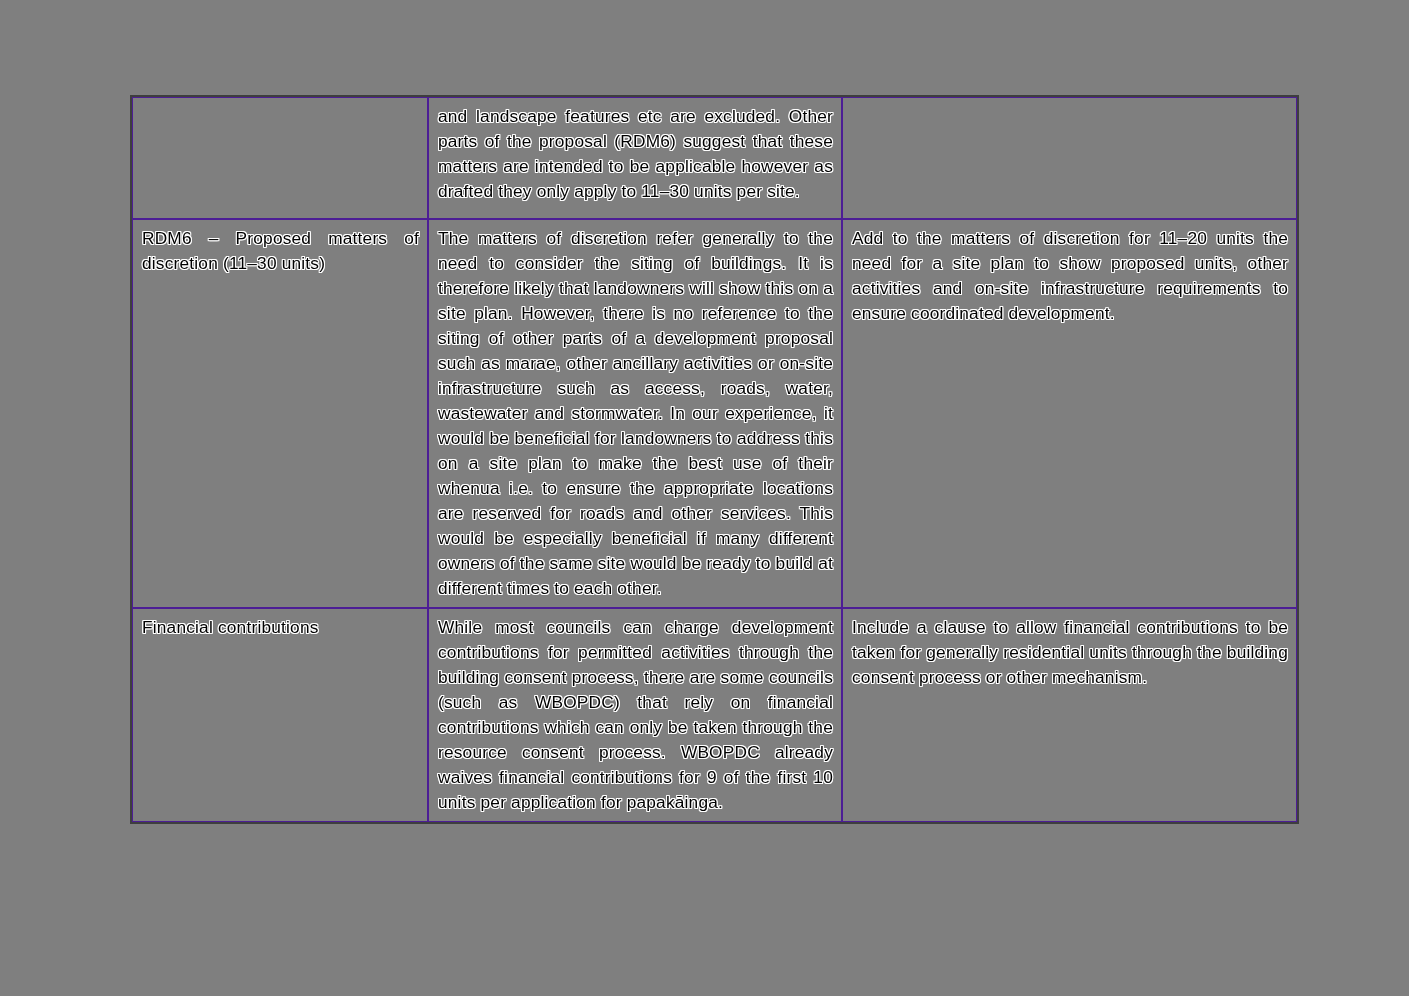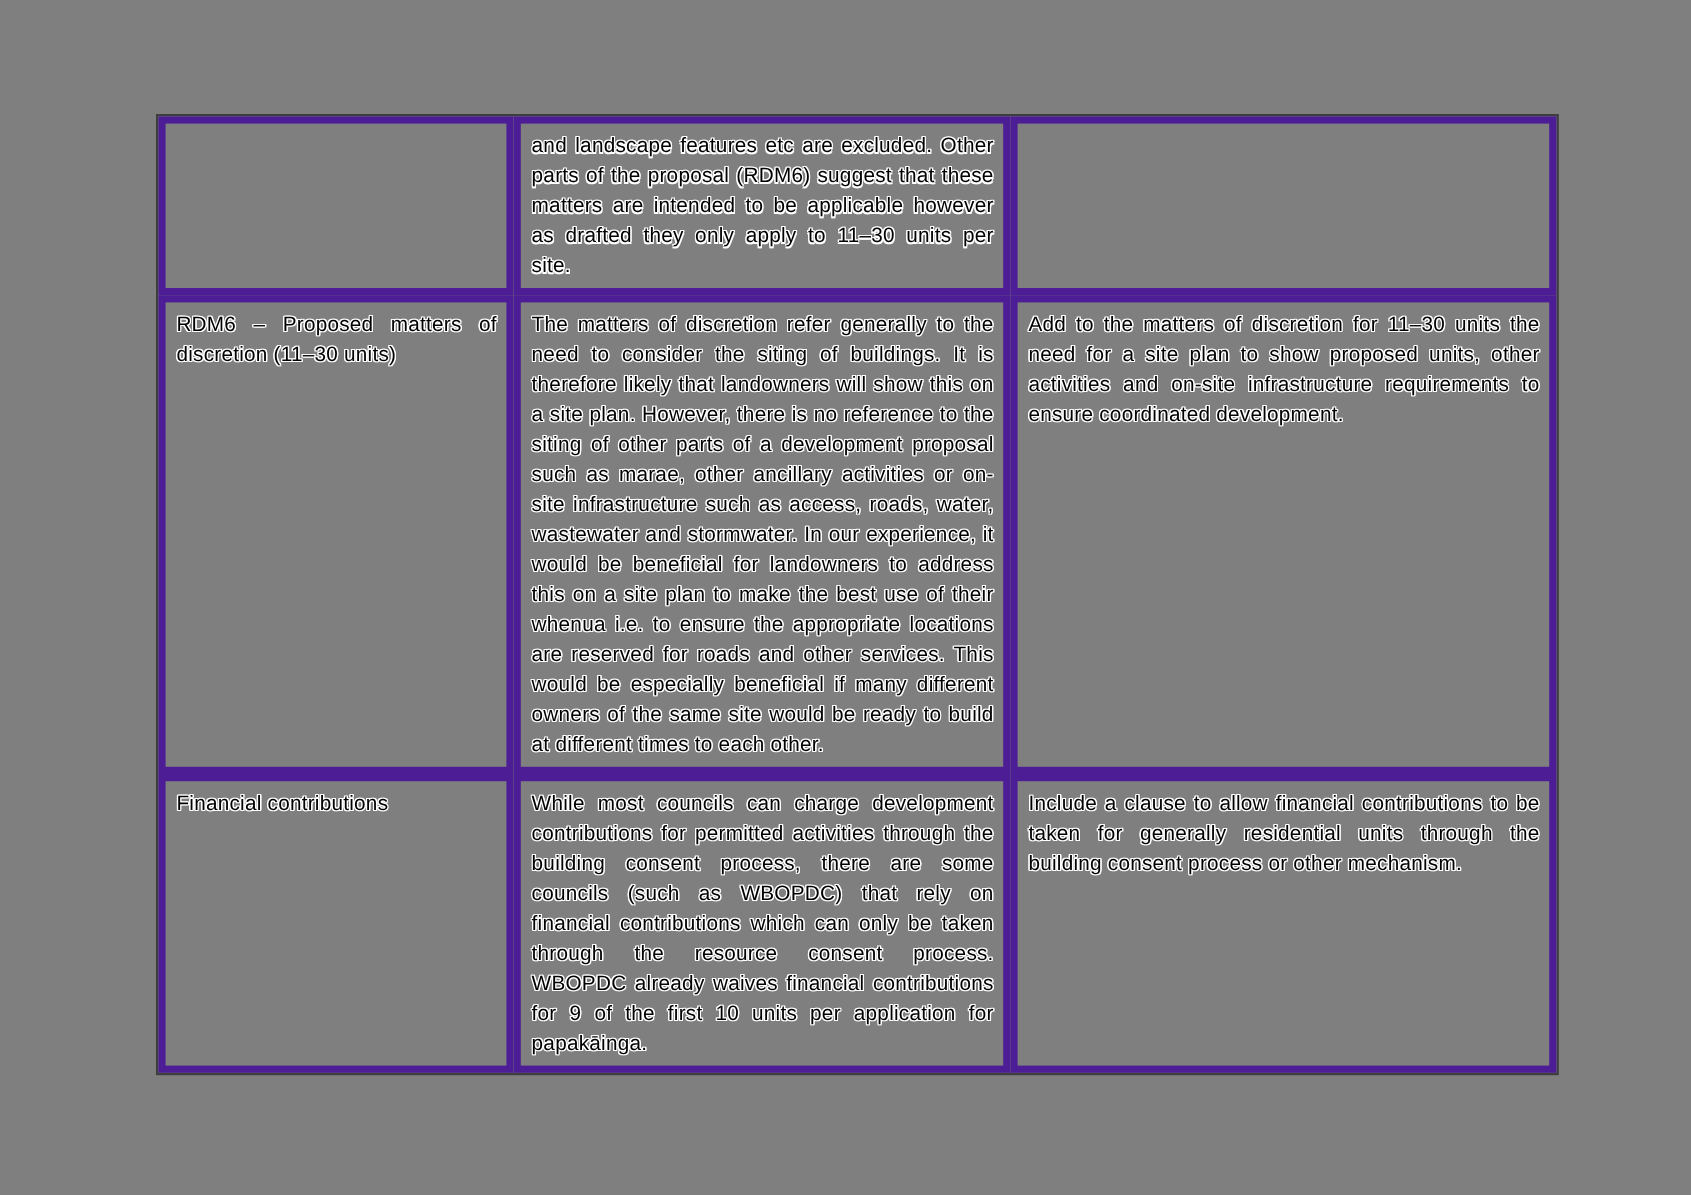--- a/index.html
+++ b/index.html
@@ -19,21 +19,21 @@
     left: 130px;
     top: 95px;
     border-collapse: separate;
     border-spacing: 0;
     table-layout: fixed;
     border: 2px solid #3e3e3e;
     background: #7f7f7f;
   }
   .doc-table td {
     box-sizing: border-box;
-    border: 6px solid #4c1d95;
+    border: 1px solid #4c1d95;
     vertical-align: top;
     padding: 6px 8px 6px 9px;
     background: #7f7f7f;
   }
   .cell-text {
     font-size: 17.3px;
     line-height: 25px;
     font-weight: 400;
     color: #000000;
     text-align: justify;
@@ -71,21 +71,21 @@
         </td>
       </tr>
       <tr class="row-2">
         <td>
           <div class="cell-text">RDM6 – Proposed matters of discretion (11–30 units)</div>
         </td>
         <td>
           <div class="cell-text">The matters of discretion refer generally to the need to consider the siting of buildings. It is therefore likely that landowners will show this on a site plan. However, there is no reference to the siting of other parts of a development proposal such as marae, other ancillary activities or on-site infrastructure such as access, roads, water, wastewater and stormwater. In our experience, it would be beneficial for landowners to address this on a site plan to make the best use of their whenua i.e. to ensure the appropriate locations are reserved for roads and other services. This would be especially beneficial if many different owners of the same site would be ready to build at different times to each other.</div>
         </td>
         <td>
-          <div class="cell-text">Add to the matters of discretion for 11–30 units the need for a site plan to show proposed units, other activities and on-site infrastructure requirements to ensure coordinated development.</div>
+          <div class="cell-text">Add to the matters of discretion for 11–20 units the need for a site plan to show proposed units, other activities and on-site infrastructure requirements to ensure coordinated development.</div>
         </td>
       </tr>
       <tr class="row-3">
         <td>
           <div class="cell-text">Financial contributions</div>
         </td>
         <td>
           <div class="cell-text">While most councils can charge development contributions for permitted activities through the building consent process, there are some councils (such as WBOPDC) that rely on financial contributions which can only be taken through the resource consent process. WBOPDC already waives financial contributions for 9 of the first 10 units per application for papakāinga.</div>
         </td>
         <td>

